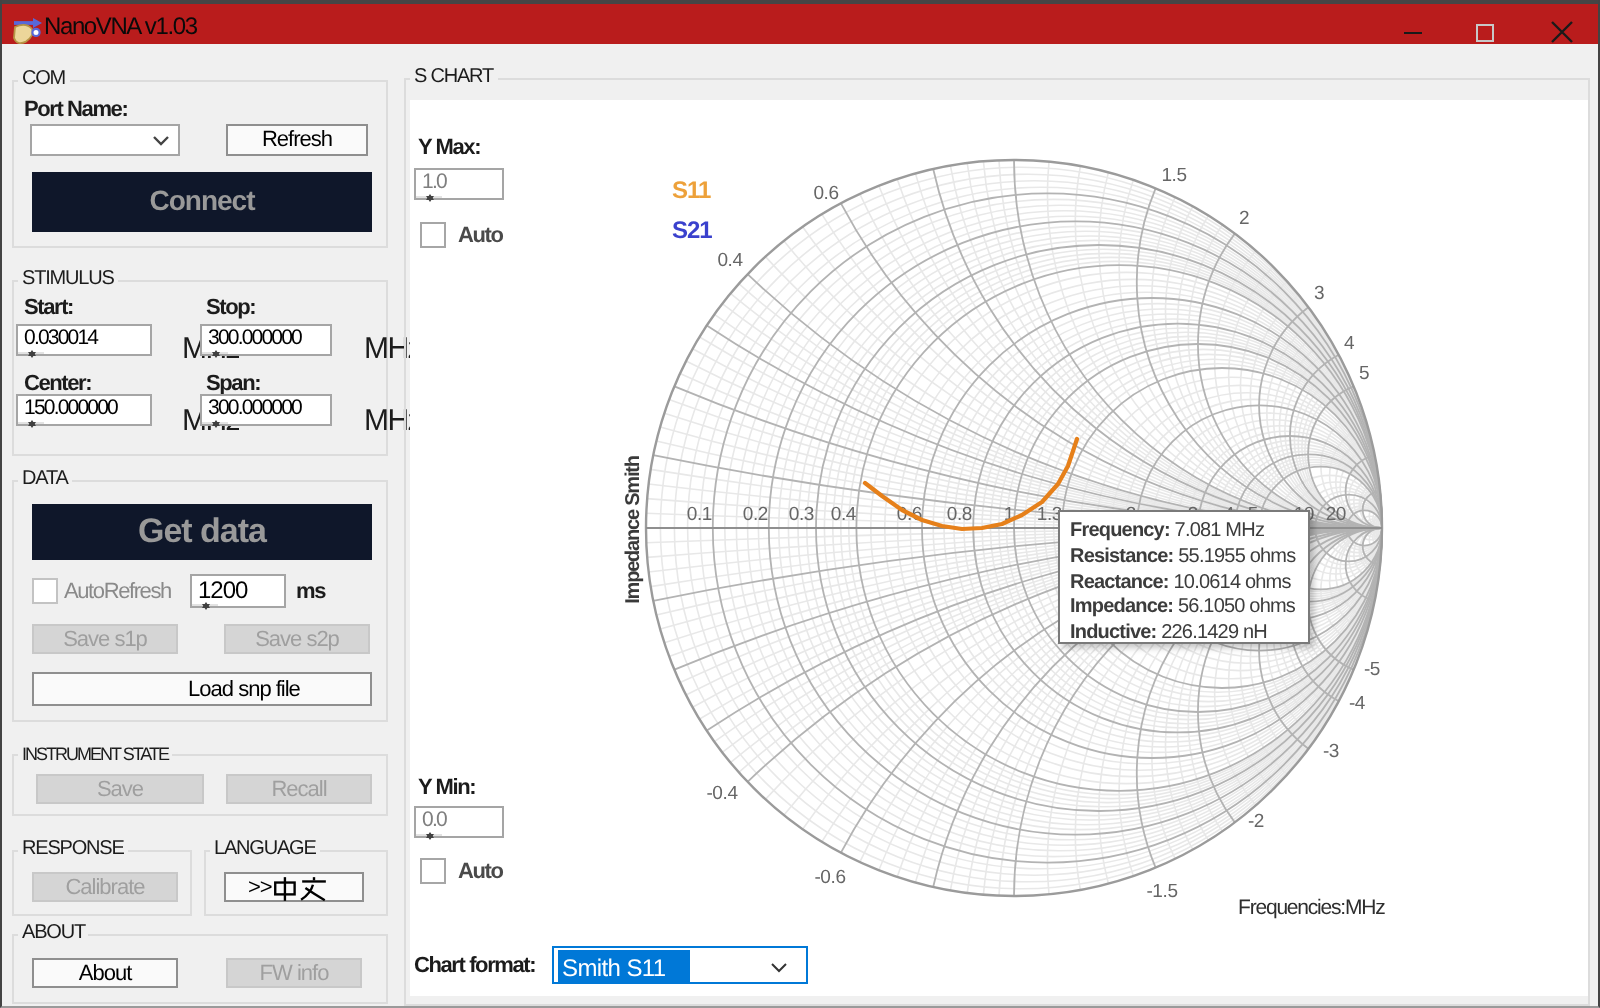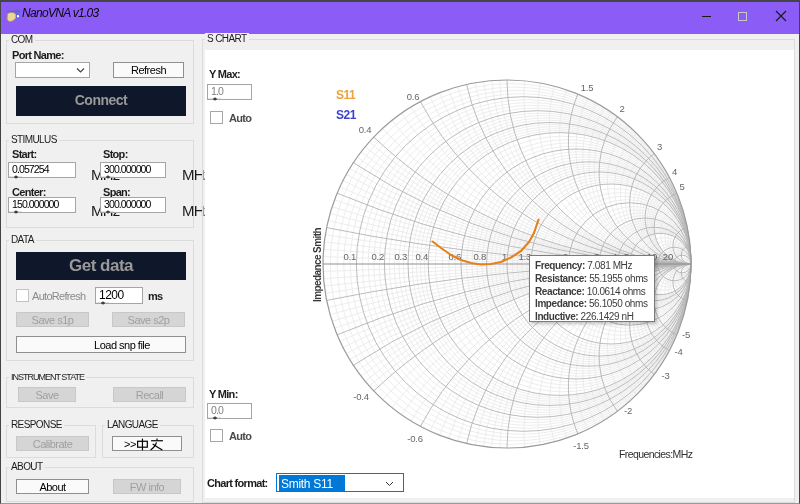--- a/index.html
+++ b/index.html
@@ -1,18 +1,18 @@
 <!DOCTYPE html>
 <html><head><meta charset="utf-8"><style>
 *{margin:0;padding:0;box-sizing:border-box;}
 body{width:800px;height:504px;font-family:"Liberation Sans",sans-serif;}
 #win{position:relative;width:800px;height:504px;background:#f0f0f0;overflow:hidden;
  border-left:1px solid #434343;border-right:1px solid #434343;border-bottom:1px solid #9a9a9a;}
 #topline{position:absolute;left:0;top:0;width:800px;height:2px;background:#454545;}
-#title{position:absolute;left:0;top:2px;width:798px;height:32px;background:#8b5cf6;font-style:italic;}
+#title{position:absolute;left:0;top:2px;width:798px;height:20px;background:#b91c1c;}
 #title .t{position:absolute;left:21px;top:4px;font-size:12px;letter-spacing:-0.7px;color:#0a0a0a;}
 .capbtn{position:absolute;top:0;}
 .gb{position:absolute;border:1px solid #dcdcdc;}
 .gbl{position:absolute;background:#f0f0f0;color:#1c1c1c;padding:0 2px;height:12px;line-height:12px;white-space:nowrap;}
 .lab{position:absolute;font-size:11px;letter-spacing:-0.7px;color:#1c1c1c;white-space:nowrap;font-weight:bold;}
 .labg{position:absolute;font-size:11px;letter-spacing:-0.7px;color:#8a8a8a;white-space:nowrap;}
 .mhz{position:absolute;font-size:15px;letter-spacing:-0.8px;color:#1c1c1c;padding-left:10px;}
 .btn{position:absolute;background:#fafafa;border:1px solid #8f8f8f;color:#000;text-align:center;white-space:nowrap;}
 .btnd{position:absolute;background:#d5d5d5;border:1px solid #c8c8c8;color:#9f9f9f;text-align:center;white-space:nowrap;}
 .btnbig{position:absolute;background:#0f172a;color:#999;text-align:center;white-space:nowrap;}
@@ -54,21 +54,21 @@
         <path d="M1 1.5 L4.5 5 L8 1.5" stroke="#444" stroke-width="1.2" fill="none"></path>
       </svg>
     </div>
 <div class="btn" style="left:112px;top:62px;width:71px;height:16px;line-height:15px;font-size:11px;letter-spacing:-0.5px;">Refresh</div>
 <div class="btnbig" style="left:15px;top:86px;width:170px;height:30px;line-height:29px;font-size:14px;letter-spacing:-0.5px;font-weight:bold;">Connect</div>
 <div class="gb" style="left:5px;top:140px;width:188px;height:88px;"></div>
     <div class="gbl" style="left:8px;top:134px;font-size:10px;letter-spacing:-0.6px;">STIMULUS</div>
 <div class="lab" style="left:11px;top:148px;">Start:</div>
 <div class="lab" style="left:102px;top:148px;">Stop:</div>
 <div class="spin" style="left:7px;top:162px;width:68px;height:16px;">
-      <div class="spintxt" style="color:#000;line-height:13px;font-size:10.5px;letter-spacing:-0.9px;">0.057254</div>
+      <div class="spintxt" style="color:#000;line-height:13px;font-size:10.5px;letter-spacing:-0.9px;">0.030014</div>
       <div class="spinbtns" style="width:13px;">
         <div class="sb">
           <span class="tri-up"></span>
         </div>
         <div class="sb" style="border-top:1px solid #e3e3e3;">
           <span class="tri-dn"></span>
         </div>
       </div>
     </div>
 <div class="mhz" style="left:80px;top:166px;">MHz</div>
@@ -125,21 +125,21 @@
           <span class="tri-dn"></span>
         </div>
       </div>
     </div>
 <div class="lab" style="left:147px;top:290px;">ms</div>
 <div class="btnd" style="left:15px;top:312px;width:73px;height:15px;line-height:14px;font-size:11px;letter-spacing:-0.5px;">Save s1p</div>
 <div class="btnd" style="left:111px;top:312px;width:73px;height:15px;line-height:14px;font-size:11px;letter-spacing:-0.5px;">Save s2p</div>
 <div class="btn" style="left:15px;top:336px;width:170px;height:17px;line-height:16px;font-size:11px;letter-spacing:-0.5px;padding-left:42px;">Load snp file</div>
 <div class="gb" style="left:5px;top:377px;width:188px;height:31px;"></div>
     <div class="gbl" style="left:8px;top:371px;font-size:9px;letter-spacing:-1px;">INSTRUMENT STATE</div>
-<div class="btnd" style="left:17px;top:387px;width:58px;height:15px;line-height:14px;font-size:11px;letter-spacing:-0.5px;">Save</div>
+<div class="btnd" style="left:17px;top:387px;width:84px;height:15px;line-height:14px;font-size:11px;letter-spacing:-0.5px;">Save</div>
 <div class="btnd" style="left:112px;top:387px;width:73px;height:15px;line-height:14px;font-size:11px;letter-spacing:-0.5px;">Recall</div>
 <div class="gb" style="left:5px;top:425px;width:90px;height:33px;"></div>
     <div class="gbl" style="left:8px;top:419px;font-size:10px;letter-spacing:-0.6px;">RESPONSE</div>
 <div class="btnd" style="left:15px;top:436px;width:73px;height:15px;line-height:14px;font-size:11px;letter-spacing:-0.5px;">Calibrate</div>
 <div class="gb" style="left:101px;top:425px;width:92px;height:33px;"></div>
     <div class="gbl" style="left:104px;top:419px;font-size:10px;letter-spacing:-0.6px;">LANGUAGE</div>
 <div class="btn" style="left:111px;top:436px;width:70px;height:15px;">
       <span style="position:absolute;left:11px;top:1px;font-size:11px;letter-spacing:-0.5px;">&gt;&gt;</span>
       <svg style="position:absolute;left:23px;top:1px;" width="28" height="13" viewBox="0 0 26 12">
         <g stroke="#000" stroke-width="1.1" fill="none">

